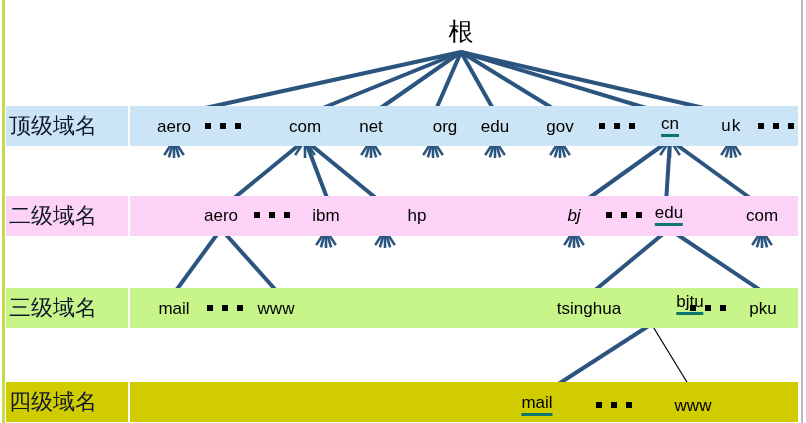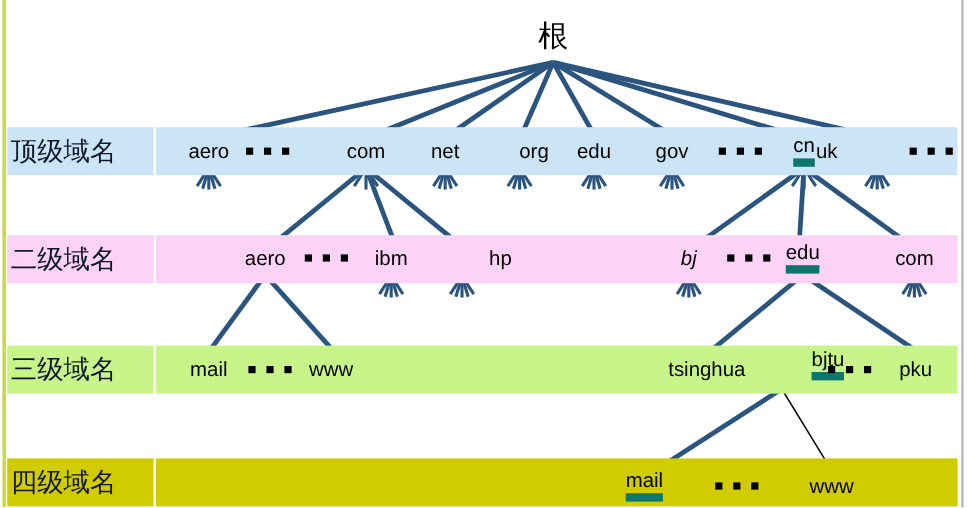--- a/index.html
+++ b/index.html
@@ -47,21 +47,21 @@
     transform: translate(-50%, -50%);
     font-size: 17px;
     color: #000000;
     white-space: nowrap;
     line-height: 1;
   }
   .node.root {
     font-size: 25px;
   }
   .node.underlined {
-    border-bottom: 7px solid #0f766e;
+    border-bottom: 3px solid #0f766e;
     padding-bottom: 2px;
   }
   .dots {
     position: absolute;
     transform: translate(-50%, -50%);
     display: flex;
     align-items: center;
     gap: 9px;
   }
   .dots i {
@@ -185,21 +185,21 @@
       <div class="band-strip" style="top: 382px; background: rgb(209, 204, 0);"></div>
     </div>
   <div id="nodes">
       <div class="node" style="left: 174px; top: 126px;">aero</div>
       <div class="node" style="left: 305px; top: 126px;">com</div>
       <div class="node" style="left: 371px; top: 126px;">net</div>
       <div class="node" style="left: 445px; top: 126px;">org</div>
       <div class="node" style="left: 495px; top: 126px;">edu</div>
       <div class="node" style="left: 560px; top: 126px;">gov</div>
       <div class="node underlined" style="left: 670px; top: 126px;">cn</div>
-      <div class="node" style="left: 689px; top: 126px;">uk</div>
+      <div class="node" style="left: 731px; top: 126px; font-family: Liberation Mono, monospace;">uk</div>
       <div class="dots" style="left: 223px; top: 126px;">
         <i></i>
         <i></i>
         <i></i>
       </div>
       <div class="dots" style="left: 617px; top: 126px;">
         <i></i>
         <i></i>
         <i></i>
       </div>

